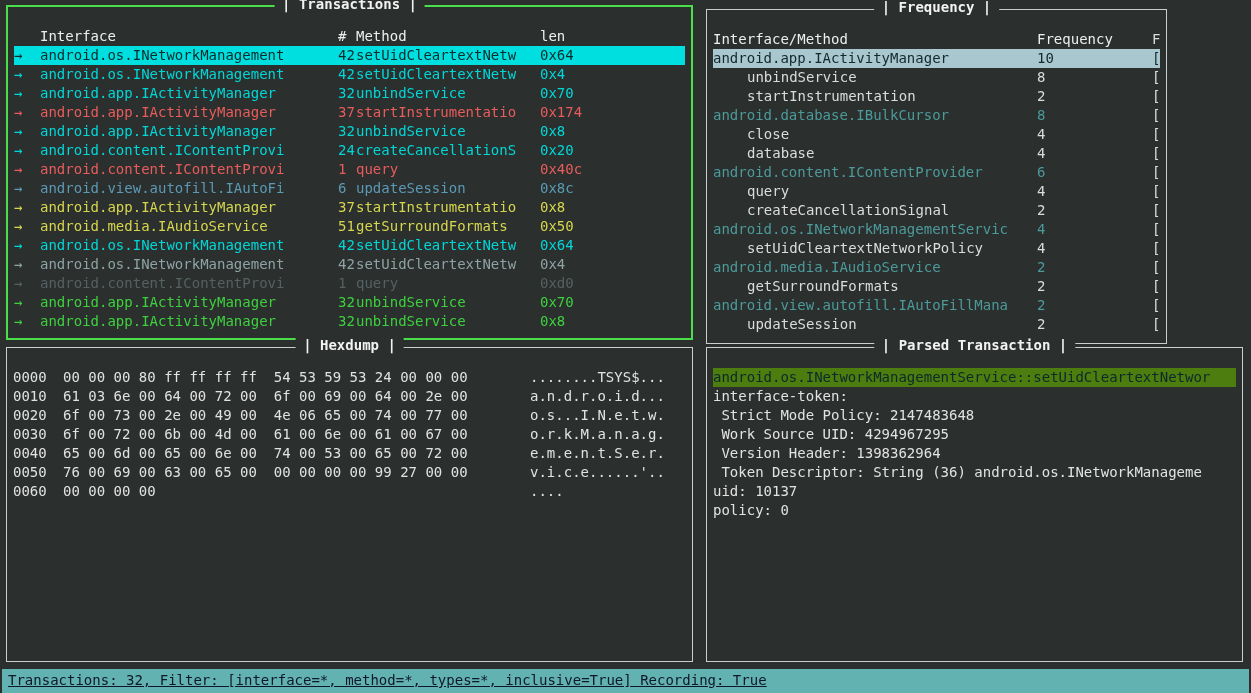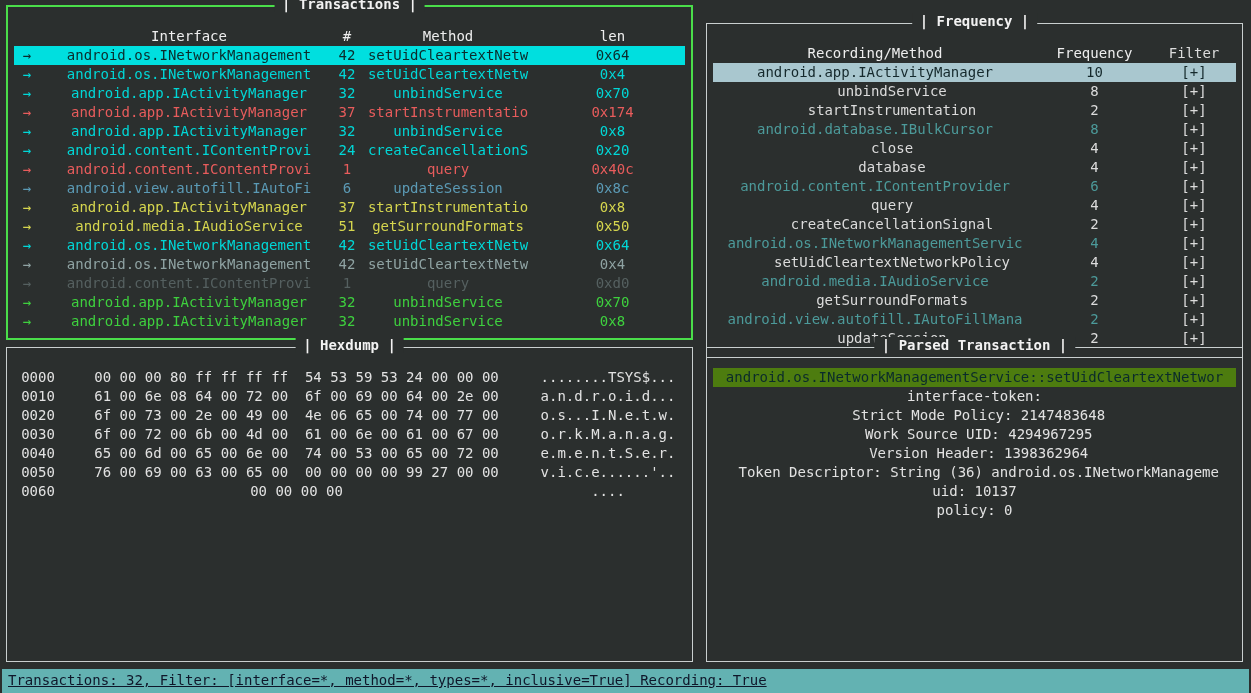--- a/index.html
+++ b/index.html
@@ -12,21 +12,21 @@
     overflow:hidden;
   }
   .screen { position:relative; width:1251px; height:693px; }
 
   .panel { position:absolute; border:1px solid #c9cfcf; }
   .panel.active { border:2px solid #4ade4a; }
   .panel-title {
     position:absolute; top:-11px; left:50%; transform:translateX(-50%);
     background:#2b2f2e; padding:0 8px; color:#f2f2f2; font-weight:bold; white-space:pre;
   }
-  .panel-body { position:absolute; inset:0; padding:20px 6px 4px 6px; overflow:hidden;text-align:center; }
+  .panel-body { position:absolute; inset:0; padding:20px 6px 4px 6px; overflow:hidden; }
 
   .row { display:flex; height:19px; line-height:19px; white-space:pre; overflow:hidden; }
   .row span { overflow:hidden; flex-shrink:0; }
   .hdr { color:#eeeeee; }
 
   
   .col-icon   { width:26px; }
   .col-iface  { width:298px; }
   .col-count  { width:18px; }
   .col-method { width:184px; }
@@ -60,21 +60,21 @@
 
   .parsed-selected {
     background:#4d7c0f; color:#0b2b2b;
     height:19px; line-height:19px; white-space:pre; overflow:hidden;
   }
   .parsed-line { height:19px; line-height:19px; white-space:pre; overflow:hidden; color:#e2e2e2; }
   .hex-row { color:#e2e2e2; }
 
   
   #transactions-panel { left:6px;  top:5px;   width:687px; height:335px; }
-  #frequency-panel    { left:706px; top:23px;  width:537px; height:335px; }
+  #frequency-panel    { left:706px; top:9px;  width:461px; height:335px; }
   #hexdump-panel      { left:6px;  top:347px; width:687px; height:315px; }
   #parsed-panel       { left:706px; top:347px; width:537px; height:315px; }
 
   .status-bar {
     position:absolute; left:2px; right:2px; top:669px; height:38px;
     background:#63b2b2; color:#0f172a;
     line-height:22px; padding-left:6px; white-space:pre; overflow:hidden;text-decoration:underline;
   }
 </style>
 </head>
@@ -109,21 +109,21 @@
           <div class="row tx-row style-green"><span class="col-icon">→</span><span class="col-iface">android.app.IActivityManager</span><span class="col-count">32</span><span class="col-method">unbindService</span><span class="col-len">0x70</span></div>
           <div class="row tx-row style-green"><span class="col-icon">→</span><span class="col-iface">android.app.IActivityManager</span><span class="col-count">32</span><span class="col-method">unbindService</span><span class="col-len">0x8</span></div>
         </div>
     </div>
   </div>
 
   <div class="panel" id="frequency-panel">
     <div class="panel-title">| Frequency |</div>
     <div class="panel-body">
       <div class="row hdr">
-        <span class="col-flabel">Recording/Method</span>
+        <span class="col-flabel">Interface/Method</span>
         <span class="col-freq">Frequency</span>
         <span class="col-filter">Filter</span>
       </div>
       <div>
           <div class="row freq-row style-selected"><span class="col-flabel">android.app.IActivityManager</span><span class="col-freq">10</span><span class="col-filter">[+]</span></div>
           <div class="row freq-row style-white"><span class="col-flabel indent">unbindService</span><span class="col-freq">8</span><span class="col-filter">[+]</span></div>
           <div class="row freq-row style-white"><span class="col-flabel indent">startInstrumentation</span><span class="col-freq">2</span><span class="col-filter">[+]</span></div>
           <div class="row freq-row style-teal"><span class="col-flabel">android.database.IBulkCursor</span><span class="col-freq">8</span><span class="col-filter">[+]</span></div>
           <div class="row freq-row style-white"><span class="col-flabel indent">close</span><span class="col-freq">4</span><span class="col-filter">[+]</span></div>
           <div class="row freq-row style-white"><span class="col-flabel indent">database</span><span class="col-freq">4</span><span class="col-filter">[+]</span></div>
@@ -137,21 +137,21 @@
           <div class="row freq-row style-teal"><span class="col-flabel">android.view.autofill.IAutoFillMana</span><span class="col-freq">2</span><span class="col-filter">[+]</span></div>
           <div class="row freq-row style-white"><span class="col-flabel indent">updateSession</span><span class="col-freq">2</span><span class="col-filter">[+]</span></div>
         </div>
     </div>
   </div>
 
   <div class="panel" id="hexdump-panel">
     <div class="panel-title">| Hexdump |</div>
     <div class="panel-body">
         <div class="row hex-row"><span class="col-offset">0000</span><span class="col-hex">00 00 00 80 ff ff ff ff  54 53 59 53 24 00 00 00</span><span class="col-ascii">........TSYS$...</span></div>
-        <div class="row hex-row"><span class="col-offset">0010</span><span class="col-hex">61 00 6e 08 64 00 72 00  6f 00 69 00 64 00 2e 00</span><span class="col-ascii">a.n.d.r.o.i.d...</span></div>
+        <div class="row hex-row"><span class="col-offset">0010</span><span class="col-hex">61 03 6e 00 64 00 72 00  6f 00 69 00 64 00 2e 00</span><span class="col-ascii">a.n.d.r.o.i.d...</span></div>
         <div class="row hex-row"><span class="col-offset">0020</span><span class="col-hex">6f 00 73 00 2e 00 49 00  4e 06 65 00 74 00 77 00</span><span class="col-ascii">o.s...I.N.e.t.w.</span></div>
         <div class="row hex-row"><span class="col-offset">0030</span><span class="col-hex">6f 00 72 00 6b 00 4d 00  61 00 6e 00 61 00 67 00</span><span class="col-ascii">o.r.k.M.a.n.a.g.</span></div>
         <div class="row hex-row"><span class="col-offset">0040</span><span class="col-hex">65 00 6d 00 65 00 6e 00  74 00 53 00 65 00 72 00</span><span class="col-ascii">e.m.e.n.t.S.e.r.</span></div>
         <div class="row hex-row"><span class="col-offset">0050</span><span class="col-hex">76 00 69 00 63 00 65 00  00 00 00 00 99 27 00 00</span><span class="col-ascii">v.i.c.e......'..</span></div>
         <div class="row hex-row"><span class="col-offset">0060</span><span class="col-hex">00 00 00 00</span><span class="col-ascii">....</span></div>
       </div>
   </div>
 
   <div class="panel" id="parsed-panel">
     <div class="panel-title">| Parsed Transaction |</div>

